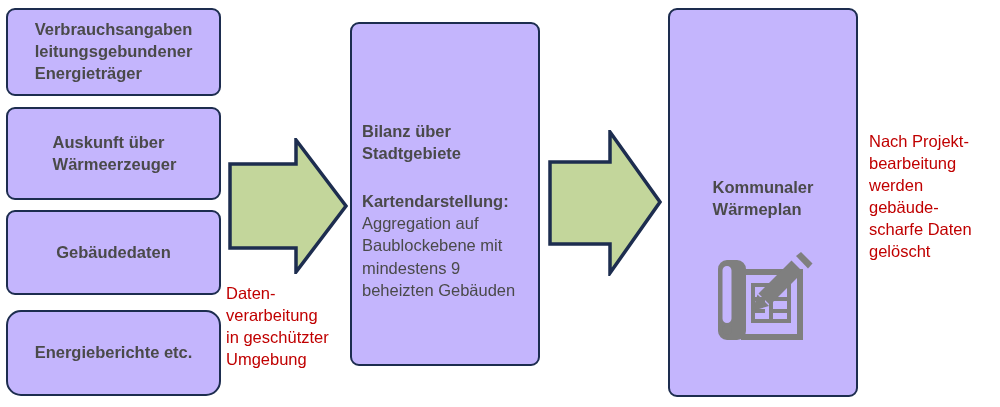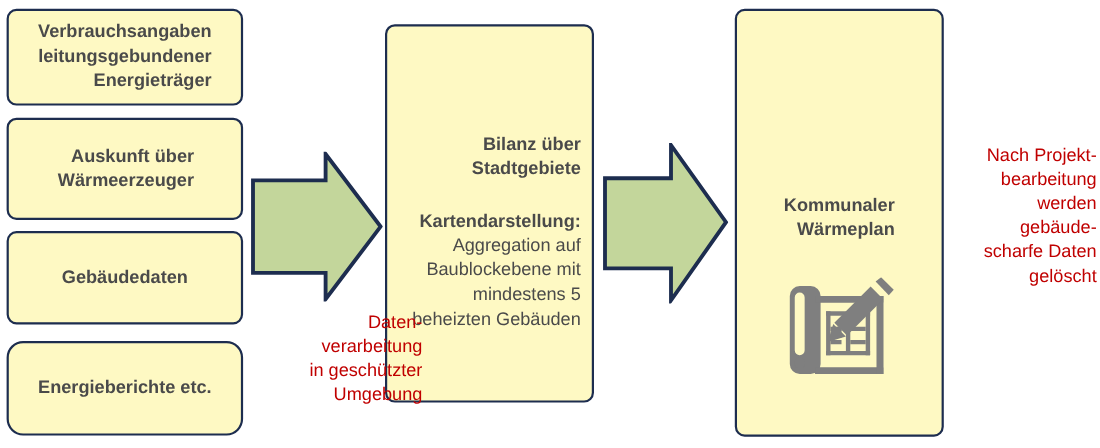--- a/index.html
+++ b/index.html
@@ -20,28 +20,28 @@
     position: absolute;
     left: 0; top: 0;
     width: 1000px;
     height: 407px;
   }
 
   
   .box {
     position: absolute;
     box-sizing: border-box;
-    background: #fef9c3;
+    background: #c4b5fd;
     border: 2px solid #1d2d4f;
     border-radius: 9px;
     display: flex;
     flex-direction: column;
     align-items: center;
     justify-content: center;
-    text-align: right;
+    text-align: left;
     color: #4a4a4a;
     padding: 4px 10px;
   }
 
   .box-label {
     font-weight: bold;
     font-size: 16.5px;
     line-height: 1.32;
     color: #4a4a4a;
     white-space: pre-line;
@@ -120,23 +120,23 @@
   #arrow-2 { left: 548px; top: 130px; width: 114px; height: 146px; }
 
   
   .note {
     position: absolute;
     color: #c00000;
     font-size: 16.5px;
     line-height: 1.33;
     font-weight: normal;
     white-space: pre-line;
-    text-align: right;
-  }
-  #note-left  { left: 226px; top: 283px; width: 124px; margin-left: 34px; }
+    text-align: left;
+  }
+  #note-left  { left: 226px; top: 283px; width: 124px; }
   #note-right { left: 869px; top: 131px; width: 128px; }
 </style>
 </head>
 <body>
 
 <div class="diagram">
 
   <div class="box" id="src-0">
     <div class="box-label">Verbrauchsangaben
 leitungsgebundener
@@ -160,21 +160,21 @@
     <polygon points="2,26 68,26 68,2 118,68 68,134 68,110 2,110" fill="#c3d69b" stroke="#1d2d4f" stroke-width="3.5" stroke-linejoin="miter"></polygon>
   </svg>
 
   <div class="box" id="mid-box">
     <div class="mid-inner">
       <div class="mid-title">Bilanz über
 Stadtgebiete</div>
       <div class="mid-sub-head">Kartendarstellung:</div>
       <div class="mid-body">Aggregation auf
 Baublockebene mit
-mindestens 5
+mindestens 9
 beheizten Gebäuden</div>
     </div>
   </div>
 
   <svg class="arrow" id="arrow-2" viewBox="0 0 114 146">
     <polygon points="2,32 62,32 62,2 112,72 62,143 62,114 2,114" fill="#c3d69b" stroke="#1d2d4f" stroke-width="3.5" stroke-linejoin="miter"></polygon>
   </svg>
 
   <div class="box" id="result-box">
     <div class="res-inner">

